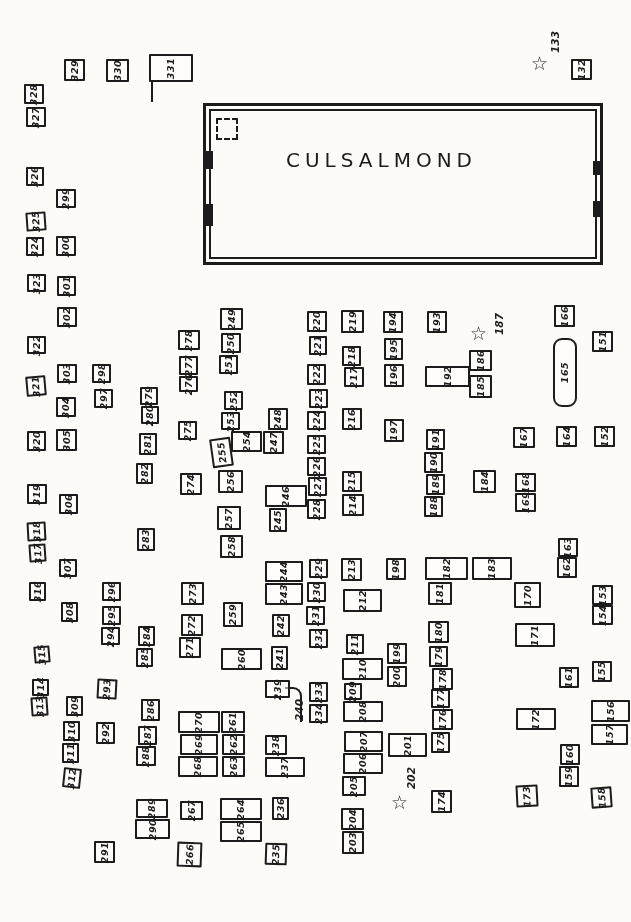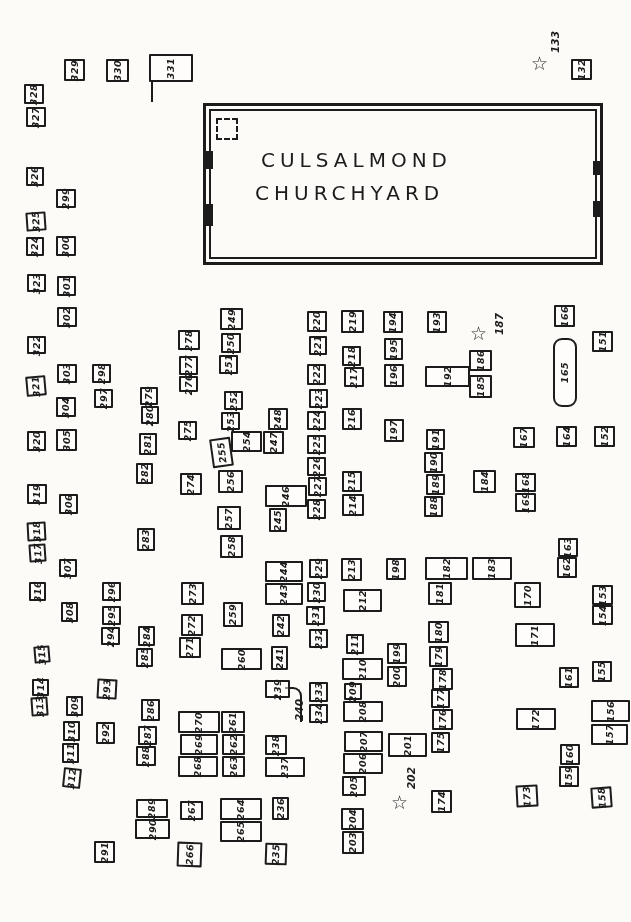--- a/index.html
+++ b/index.html
@@ -16,21 +16,21 @@
   .dashed-box{
     position:absolute; left:10px; top:12px; width:18px; height:18px;
     border:2px dashed #1c1c1c;
   }
   .pier{position:absolute; background:#1c1c1c;}
   .pier.p1{left:0px;  top:45px;  width:7px; height:18px;}
   .pier.p2{left:0px;  top:98px;  width:7px; height:22px;}
   .pier.p3{right:0px; top:55px;  width:7px; height:14px;}
   .pier.p4{right:0px; top:95px;  width:7px; height:16px;}
   .title{
-    position:absolute; left:55px; top:38px;
+    position:absolute; left:80px; top:38px;
     font-size:20px; letter-spacing:5px; line-height:33px; white-space:nowrap;
   }
   .title .l2{margin-left:-6px;}
   .plot{
     position:absolute; border:2px solid #1c1c1c; border-radius:1px;
     display:flex; align-items:center; justify-content:center;
     background:rgba(255,255,255,.5); box-sizing:border-box;
   }
   .plot .lbl{
     transform:rotate(-90deg);
@@ -61,21 +61,20 @@
 <div class="map">
 
   <div class="building">
     <div class="dashed-box"></div>
     <div class="pier p1"></div>
     <div class="pier p2"></div>
     <div class="pier p3"></div>
     <div class="pier p4"></div>
     <div class="title">
       <div class="l1">CULSALMOND</div>
-      <div class="l2">CHURCHYARD</div>
     </div>
   </div>
 
   <div class="stub-331"></div>
   <div class="hook-240"></div>
 
   <div id="plots">
       <div class="plot" style="left: 64px; top: 59px; width: 21px; height: 22px;">
         <span class="lbl">329</span>
       </div>

